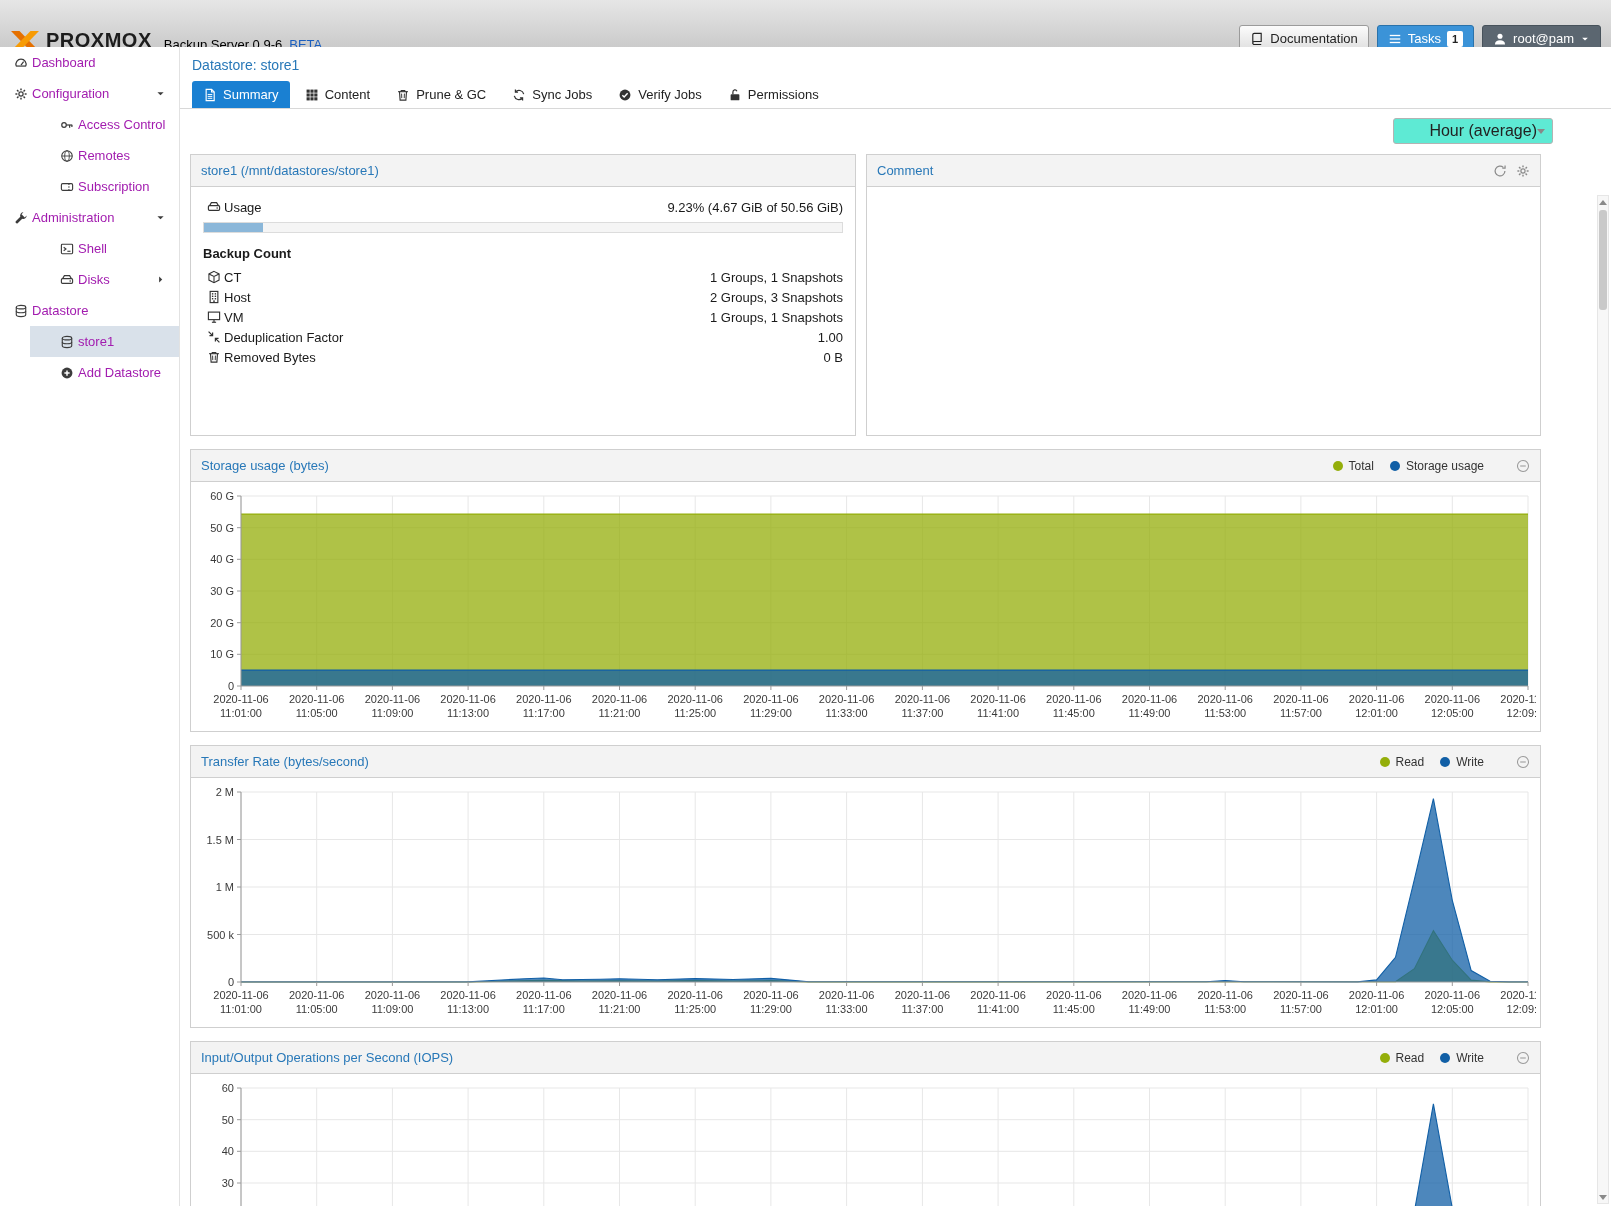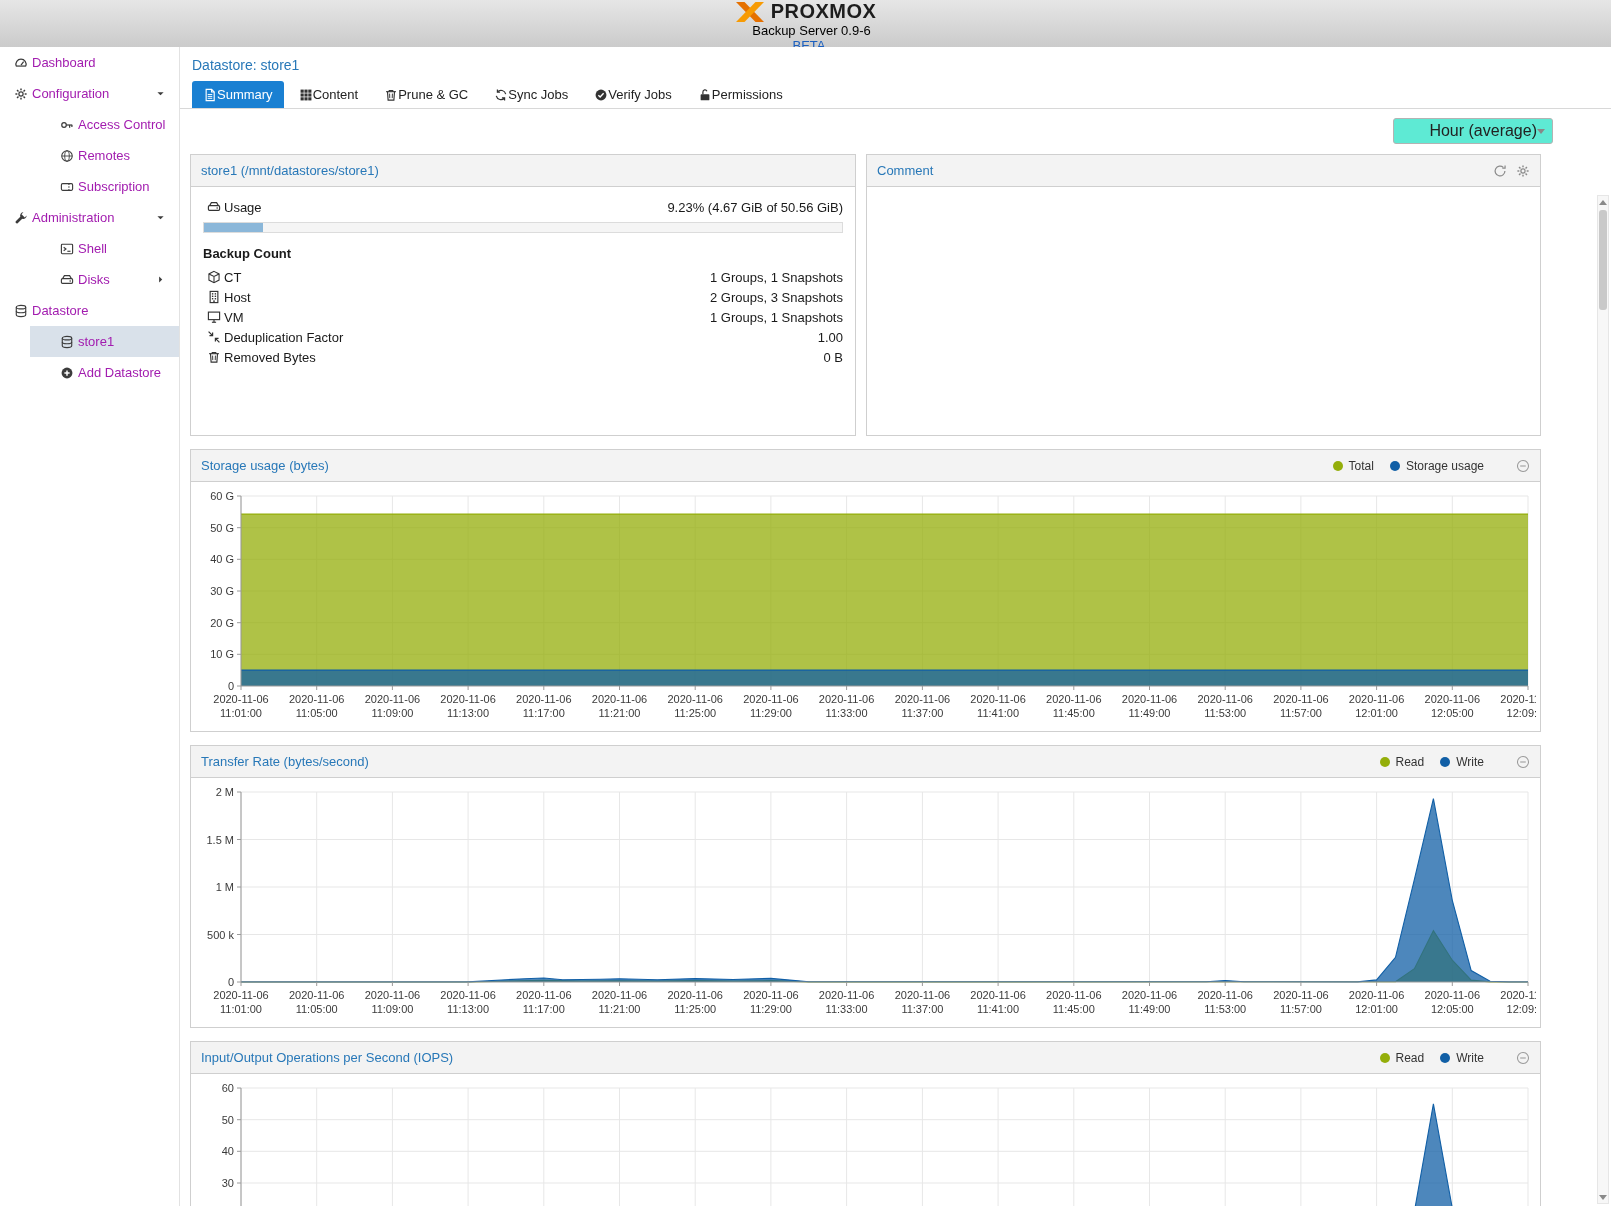--- a/index.html
+++ b/index.html
@@ -2,21 +2,21 @@
 <html><head>
 <meta charset="utf-8">
 <style>
   html,body{margin:0;padding:0;width:1611px;height:1206px;overflow:hidden;background:#fff;
     font-family:"Liberation Sans",sans-serif;font-size:13px;color:#1a1a1a;}
   *{box-sizing:border-box;}
   .app{position:relative;width:1611px;height:1206px;overflow:hidden;}
 
   
   .topbar{height:53px;background:linear-gradient(#e6e6e6,#c8c8c8);border-bottom:1px solid #9e9e9e;
-    display:flex;align-items:center;padding:0 10px;flex-direction:column;}
+    display:flex;align-items:flex-end;padding:0 10px;}
   .brand{display:flex;align-items:center;cursor:pointer;}
   .brand-text{font-size:20px;font-weight:bold;color:#1d1d1d;letter-spacing:.5px;margin-left:6px;}
   .product{margin-left:12px;font-size:13px;color:#000;}
   .beta{margin-left:7px;font-size:13px;color:#1b5fbf;text-decoration:underline;cursor:pointer;}
   .tb-right{margin-left:auto;display:flex;gap:8px;align-items:center;}
   .btn{display:inline-flex;align-items:center;gap:6px;font-size:13px;padding:4px 10px;border-radius:3px;
     border:1px solid #9b9b9b;background:linear-gradient(#fcfcfc,#dedede);color:#222;cursor:pointer;height:27px;}
   .btn-tasks{background:#3b93d8;border-color:#2a72aa;color:#fff;}
   .badge{background:#fff;color:#222;font-size:11px;padding:0 5px;border-radius:2px;line-height:16px;font-weight:bold;}
   .btn-user{background:#5b6670;border-color:#47525b;color:#fff;}
@@ -28,21 +28,21 @@
   .side-item{display:flex;align-items:center;height:31px;padding:0 8px 0 10px;font-size:13px;color:#a21caf;cursor:pointer;}
   .side-item .ic{width:22px;color:#3c3c3c;}
   .side-item.lvl1{padding-left:26px;margin-left:30px;}
   .side-item.selected{background:#d9e1ea;}
   .side-caret{margin-left:auto;color:#777;}
 
   
   .main{position:absolute;top:47px;left:180px;right:0;bottom:0;overflow:hidden;background:#fff;}
   .page-title{padding:10px 0 6px 12px;font-size:14px;color:#2878b8;}
   .tabbar{display:flex;gap:4px;padding:2px 70px 0 12px;border-bottom:1px solid #d8d8d8;}
-  .tab{display:inline-flex;align-items:center;padding:6px 11px;font-size:13px;color:#222;
+  .tab{display:inline-flex;align-items:center;gap:6px;padding:6px 11px;font-size:13px;color:#222;
     border-radius:3px 3px 0 0;cursor:pointer;}
   .tab .ic{color:#333;}
   .tab.active{background:#1a80d2;color:#fff;}
   .tab.active .ic{color:#fff;}
   .toolbar{display:flex;justify-content:flex-end;padding:9px 58px 8px 0;}
   .select{width:160px;border:1px solid #b3b3b3;border-radius:3px;background:#5eead4;padding:3px 7px 3px 9px;
     font-size:16px;display:flex;justify-content:flex-end;align-items:center;color:#222;cursor:pointer;height:26px;}
   .sel-caret{width:0;height:0;border-left:4px solid transparent;border-right:4px solid transparent;border-top:5px solid #888;}
 
   .content{padding:2px 70px 0 10px;}

